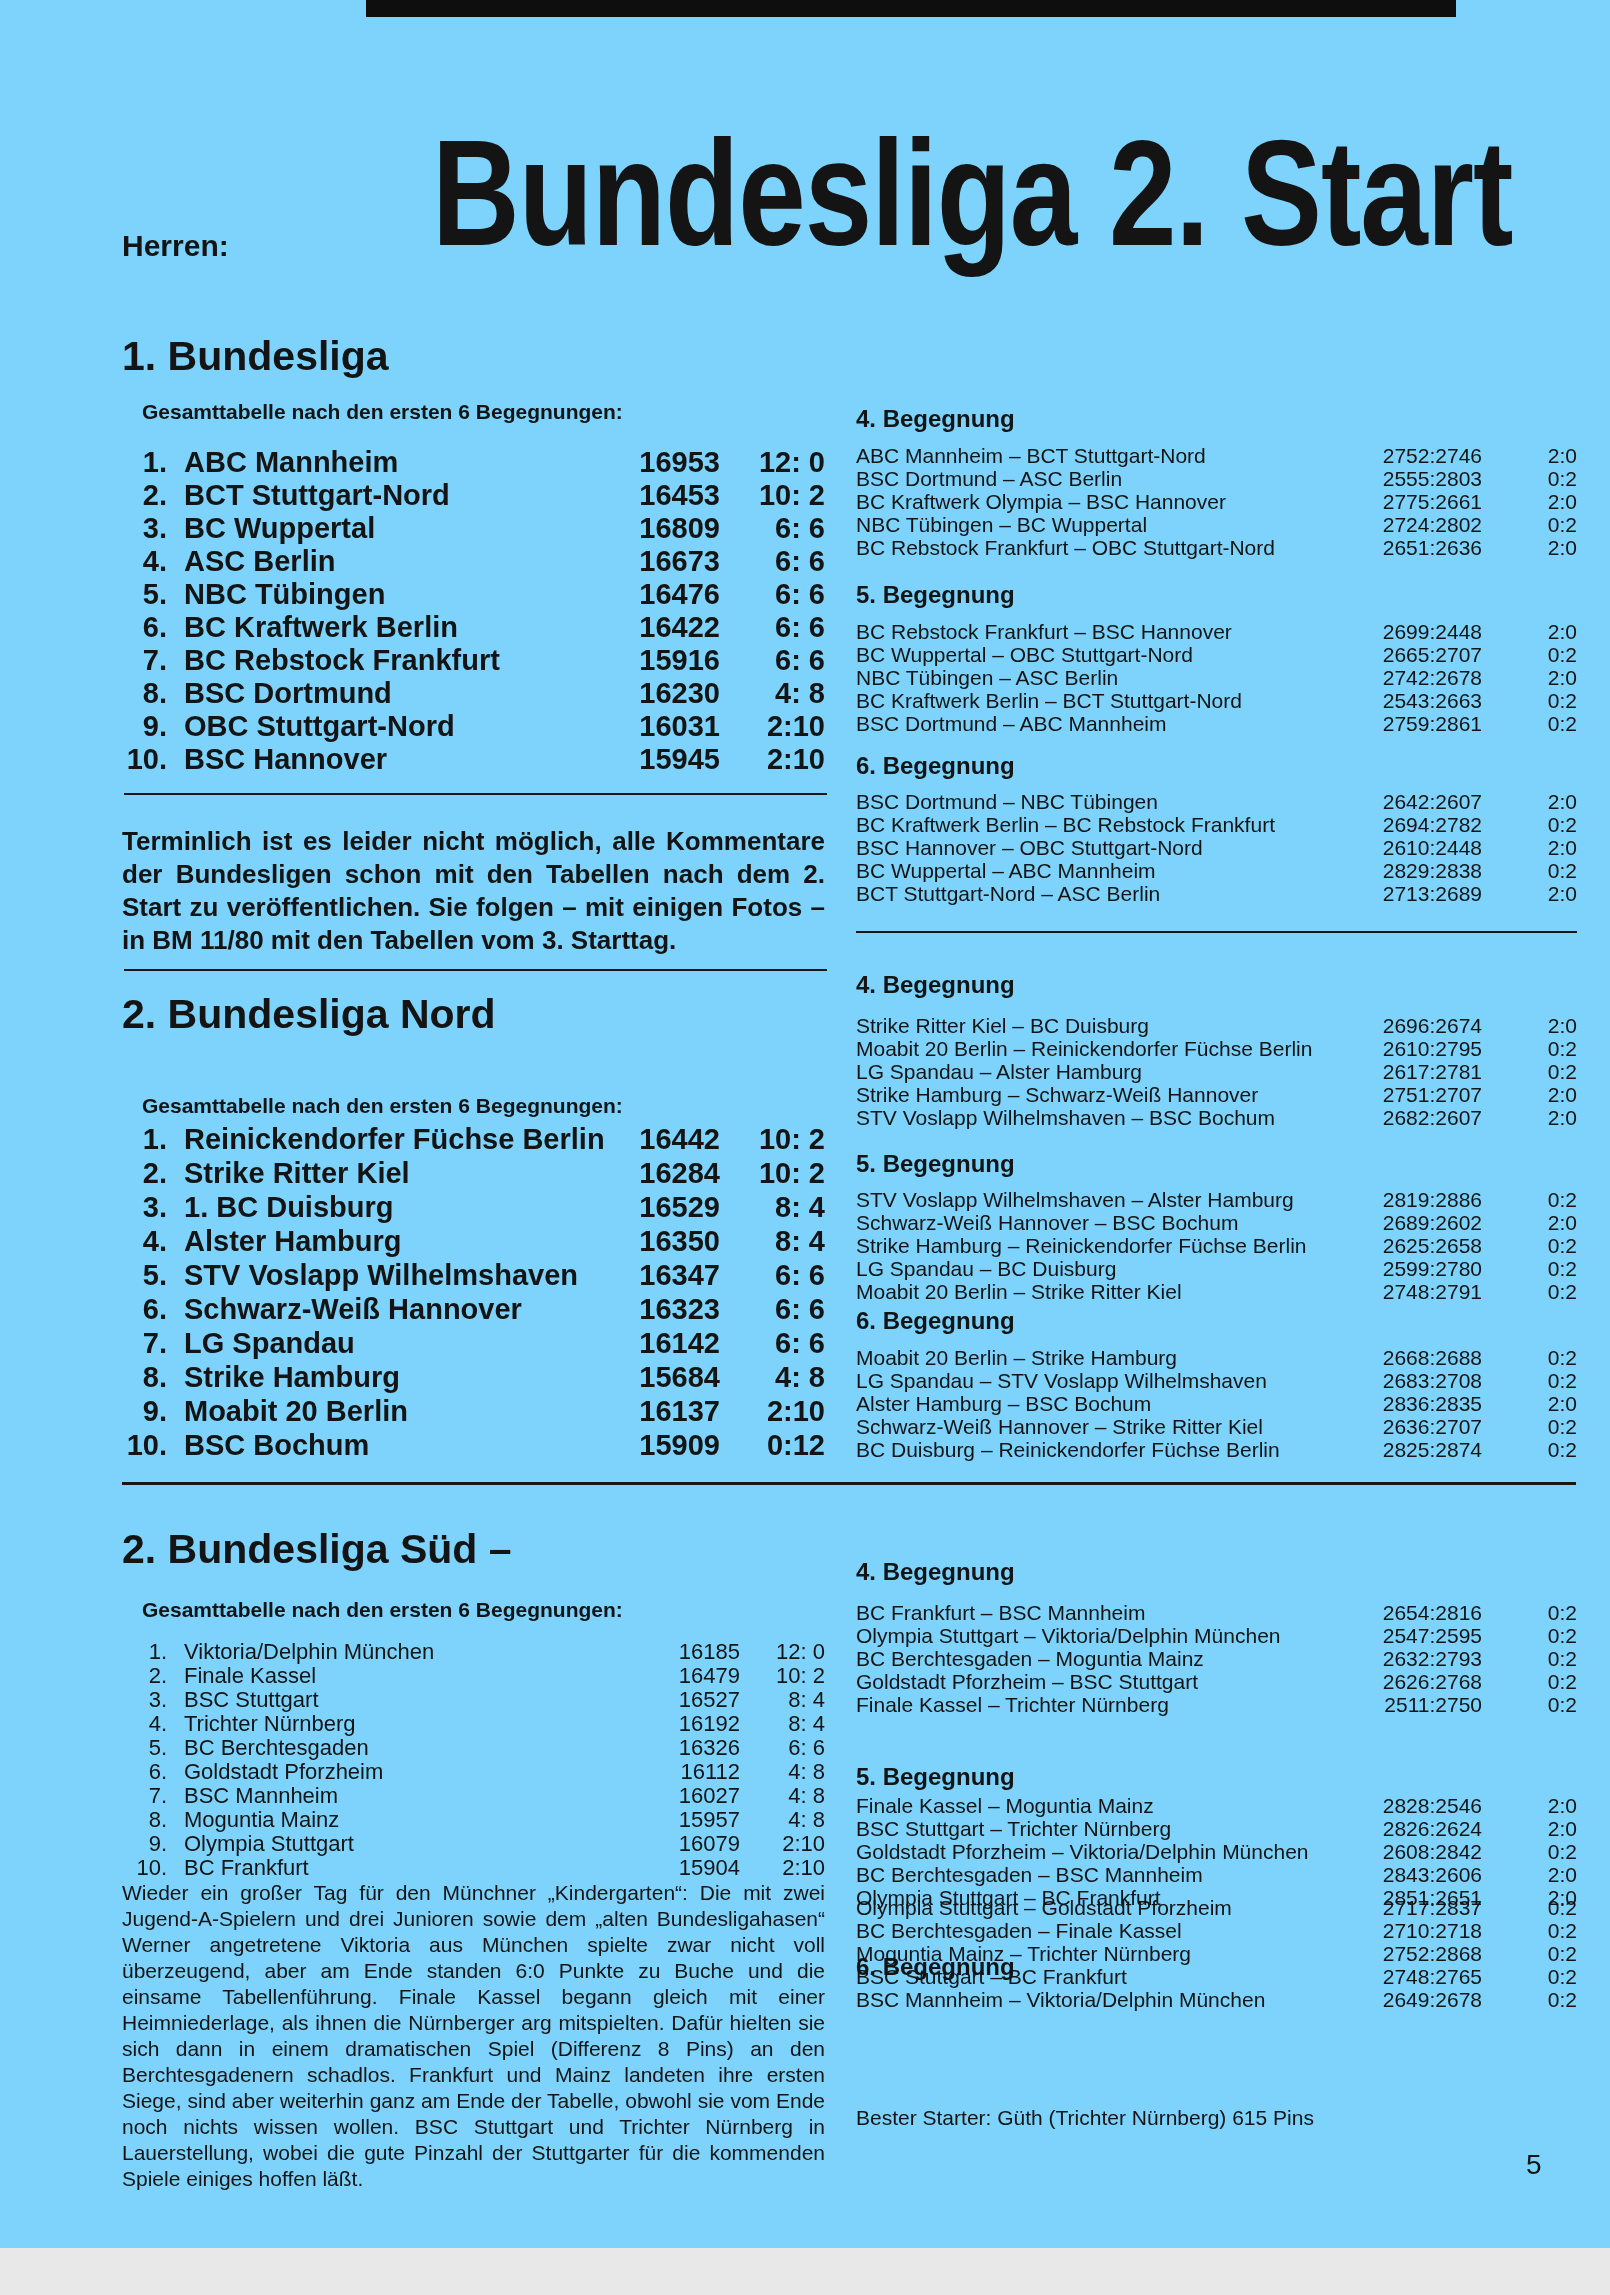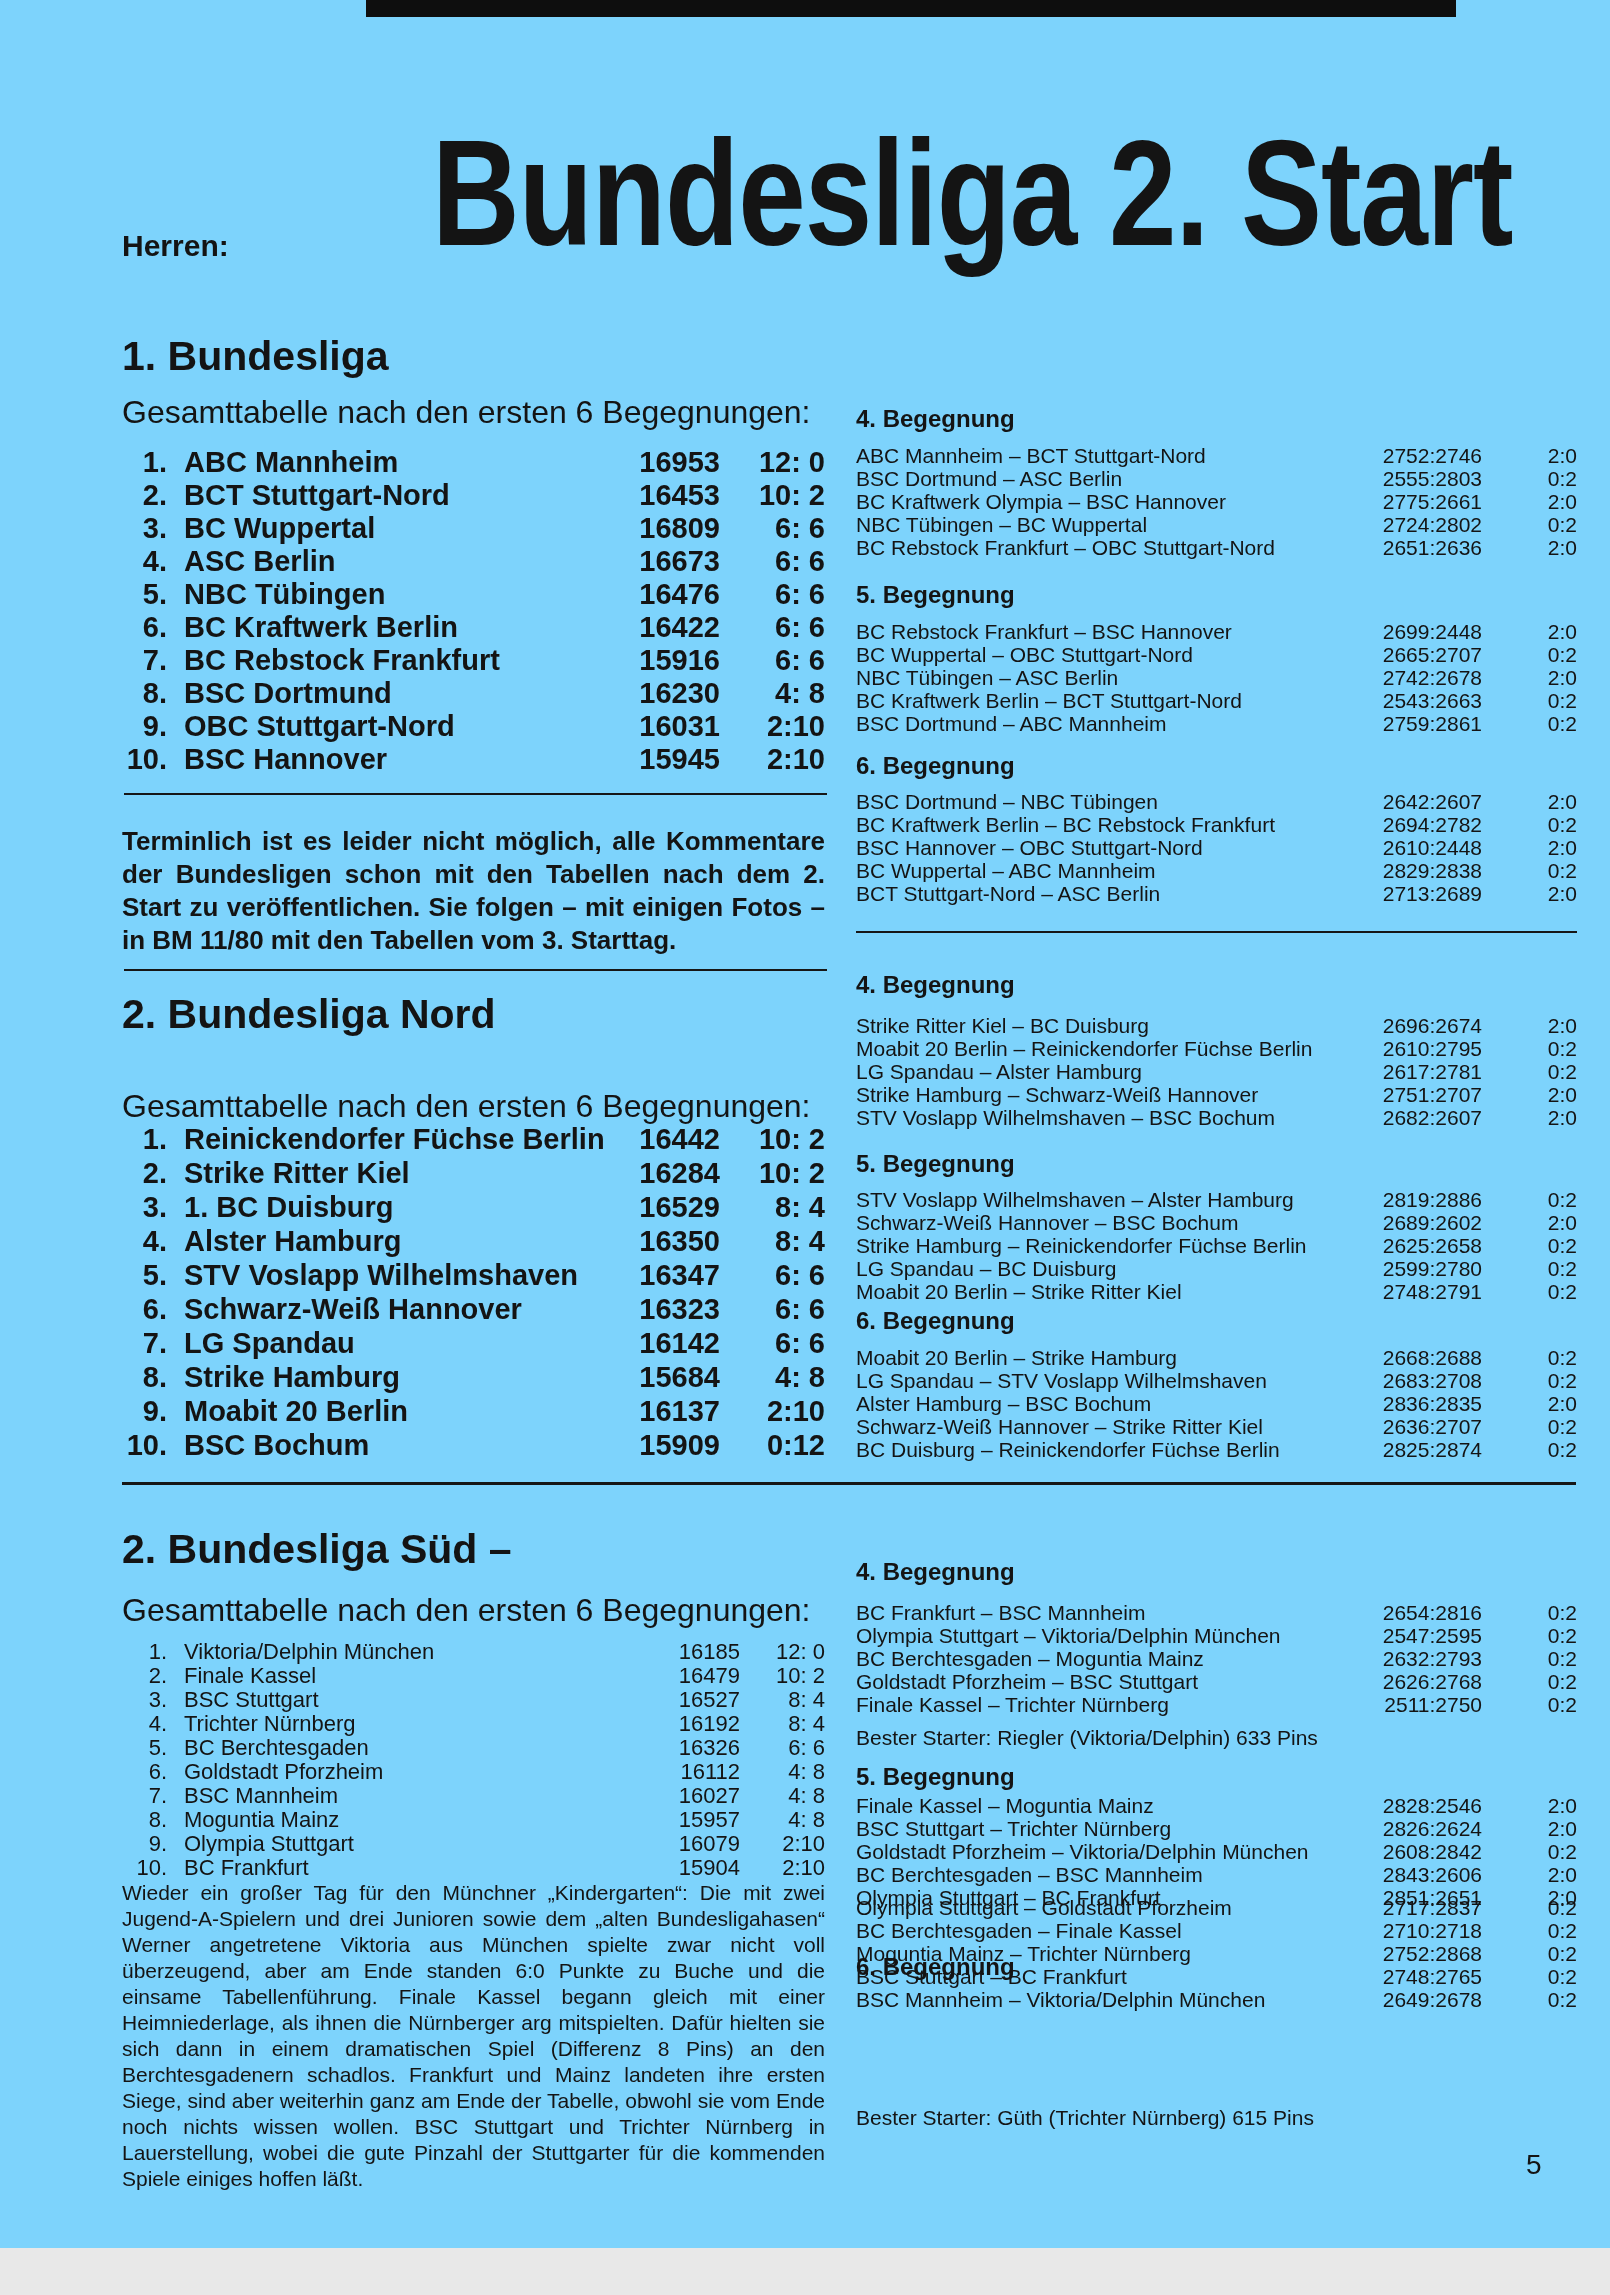--- a/index.html
+++ b/index.html
@@ -10,21 +10,21 @@
     overflow:hidden;
   }
   .abs { position:absolute; }
   .topbar { left:366px; top:0; width:1090px; height:17px; background:#0e0e0e; }
   .herren { left:122px; top:231px; font-size:30px; font-weight:bold; line-height:30px; white-space:nowrap; }
   .main-title {
     left:432px; top:118px; font-size:150px; font-weight:bold; line-height:150px;
     white-space:nowrap; transform:scaleX(0.81); transform-origin:0 0; letter-spacing:-1.3px;
   }
   .sec-heading { font-size:41px; font-weight:bold; line-height:41px; white-space:nowrap; }
-  .caption { font-size:32px; font-weight:normal; line-height:32px; white-space:nowrap; }
+  .caption { font-size:21px; font-weight:bold; line-height:32px; white-space:nowrap;margin-left:20px; }
   .rule { background:#161616; }
 
   
   .standings { left:122px; width:703px; }
   .srow { display:flex; align-items:center; }
   .bold-t .srow { height:33px; font-size:29px; font-weight:bold; }
   .nord-t .srow { height:34px; }
   .sued-t .srow { height:24px; font-size:22px; font-weight:normal; }
   .s-pos  { width:45px; text-align:right; flex:none; }
   .s-team { flex:1; padding-left:17px; white-space:nowrap; overflow:hidden; }
@@ -520,21 +520,20 @@
         <span class="m-score">2626:2768</span>
         <span class="m-pts">0:2</span>
       </div>
 
       <div class="mrow">
         <span class="m-pair">Finale Kassel – Trichter Nürnberg</span>
         <span class="m-score">2511:2750</span>
         <span class="m-pts">0:2</span>
       </div>
     </div>
-  <div class="abs rcol best" style="top:1726px;">Bester Starter: Riegler (Viktoria/Delphin) 633 Pins</div>
 
   <div class="abs rcol round-h" style="top:1765px;">5. Begegnung</div>
   <div class="abs rcol" style="top:1794px;">
 
       <div class="mrow">
         <span class="m-pair">Finale Kassel – Moguntia Mainz</span>
         <span class="m-score">2828:2546</span>
         <span class="m-pts">2:0</span>
       </div>
 

